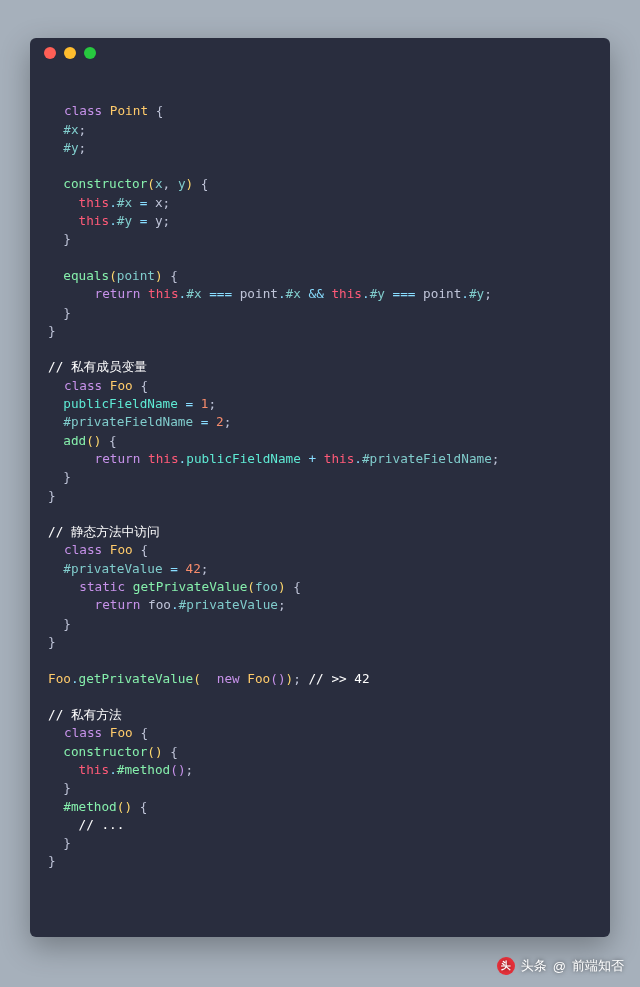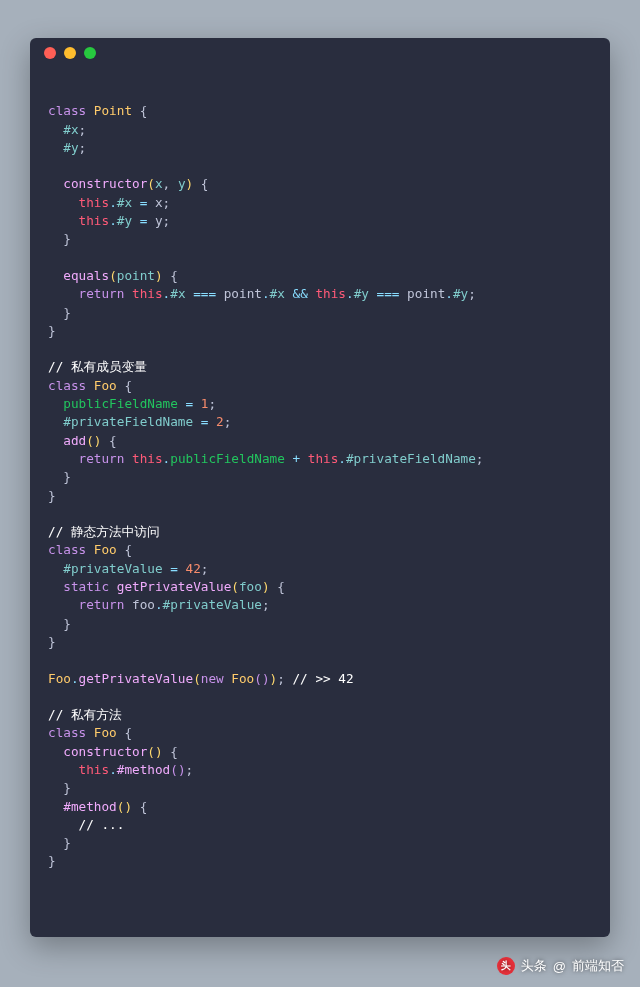--- a/index.html
+++ b/index.html
@@ -37,25 +37,25 @@
   .dot.yellow { background: #ffbd2e; }
   .dot.green { background: #27c93f; }
   .code {
     padding: 16px 18px 18px 18px;
     font-size: 12.7px;
     line-height: 18.3px;
     color: #bfc4d8;
     white-space: pre;
     font-family: "SF Mono", "Monaco", "Consolas", "DejaVu Sans Mono", monospace;
   }
-  .kw { color: #c792ea; }
+  .kw { color: #c792ea; margin-left: 16px; }
   .cls { color: #ffcb6b; }
-  .fn { color: #f0abfc; }
+  .fn { color: #86efac; }
   .prop { color: #80cccc; }
-  .prop2 { color: #22c55e; }
+  .prop2 { color: #5eead4; }
   .this { color: #ff5a78; text-align: center; }
   .op { color: #89ddff; }
   .pn { color: #bfc4d8; }
   .num { color: #f78c6c; }
   .cm { color: #ffffff; }
   .paren { color: #ffd96e; }
   .paren2 { color: #c792ea; }
   .watermark {
     position: absolute;
     right: 16px;

